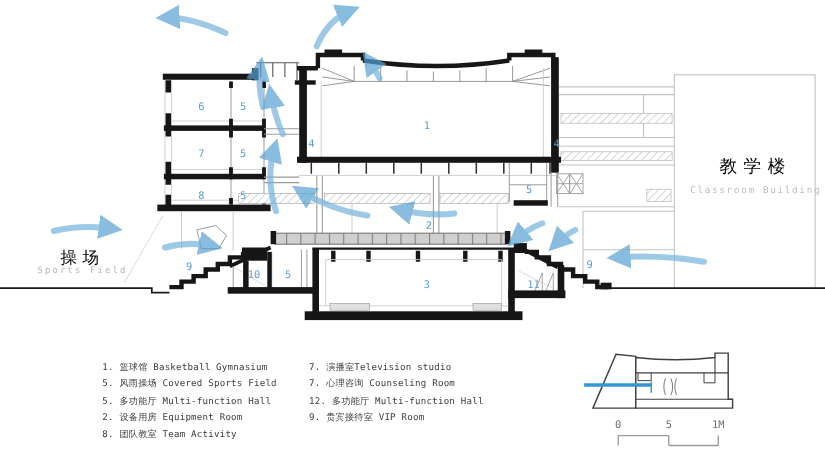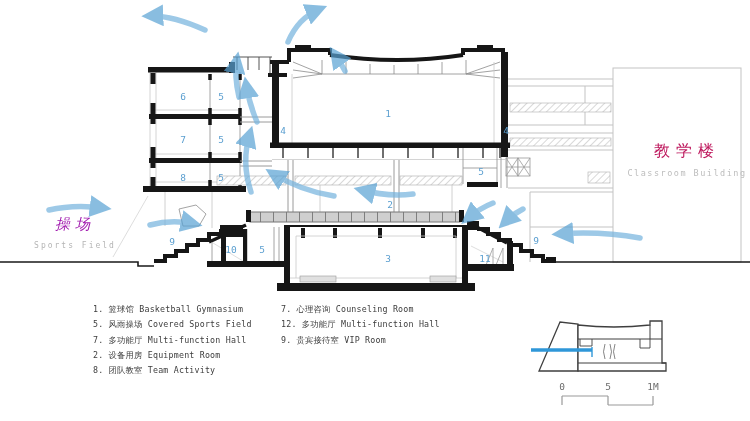--- a/index.html
+++ b/index.html
@@ -2,21 +2,21 @@
 <html><head>
 <meta charset="utf-8">
 <style>
   html,body{margin:0;padding:0;background:#fff;}
   .stage{position:relative;width:750px;height:421px;background:#ffffff;overflow:hidden;
          font-family:"DejaVu Sans Mono", monospace;}
   .stage svg{position:absolute;left:0;top:0;}
   .abs{position:absolute;white-space:nowrap;}
   .ctr{text-align:center;}
   .zh-big{font-family:"DejaVu Sans","Liberation Sans",sans-serif;}
-  .legend-col{position:absolute;font-size:8.3px;color:#3c3c3c;line-height:15.3px;letter-spacing:0.2px;}
+  .legend-col{position:absolute;font-size:8.3px;color:#3c3c3c;line-height:15.3px;letter-spacing:0.2px;margin-top:24px;}
   .scale-num{font-size:9.5px;color:#6b6b6b;}
   text{font-family:"DejaVu Sans Mono",monospace;}
 </style>
 </head>
 <body>
 
 <div class="stage">
 
 <svg width="750" height="421" viewBox="0 0 750 421">
   <defs>
@@ -167,33 +167,34 @@
     <path d="M578,339 H650 M650,339 V325 M662,339 H650 M578,363 H666" fill="none" stroke-width="1"></path>
     <path d="M580,339 V346 H592 V339 M650,339 V348 H640 V339" fill="none" stroke-width="0.9"></path>
     <path d="M605,344 q-3,8 0,15 M610,344 q3,8 0,15 M615,344 q-3,8 0,15" stroke="#666" stroke-width="0.8" fill="none"></path>
     <path d="M531,350 H592" stroke="#2f97d8" stroke-width="3.4" fill="none"></path>
     <path d="M592,347 V357" stroke="#2f97d8" stroke-width="1.4" fill="none"></path>
   </g>
 
   <path d="M562,396 V405 M562,396 H608 M608,396 V405 M608,405 H653 M653,396 V405" stroke="#9a9a9a" stroke-width="1.2" fill="none"></path>
 </svg>
 
-<div class="abs ctr zh-big" style="left:30px;top:215px;width:90px;font-size:15px;color:#a21caf;letter-spacing:5px;font-style:italic;">操场</div>
+<div class="abs ctr zh-big" style="left:30px;top:225px;width:90px;font-size:15px;color:#000000;letter-spacing:5px;">操场</div>
 <div class="abs ctr" style="left:15px;top:241px;width:120px;font-size:8px;color:#b5b5b5;letter-spacing:2px;">Sports Field</div>
-<div class="abs ctr zh-big" style="left:632px;top:141px;width:110px;font-size:16px;color:#be185d;letter-spacing:6px;">教学楼</div>
+<div class="abs ctr zh-big" style="left:632px;top:141px;width:110px;font-size:16px;color:#000000;letter-spacing:6px;">教学楼</div>
 <div class="abs ctr" style="left:612px;top:168px;width:150px;font-size:8.5px;color:#bdbdbd;letter-spacing:1.5px;">Classroom Building</div>
 
 <div class="legend-col" style="left:93px;top:302px;">
   <div>1. 篮球馆 Basketball Gymnasium</div>
   <div>5. 风雨操场 Covered Sports Field</div>
-  <div>7. 多功能厅 Multi-function Hall</div>
+  <div>5. 多功能厅 Multi-function Hall</div>
   <div>2. 设备用房 Equipment Room</div>
   <div>8. 团队教室 Team Activity</div>
 </div>
 <div class="legend-col" style="left:281px;top:302px;">
+  <div>7. 演播室Television studio</div>
   <div>7. 心理咨询 Counseling Room</div>
   <div>12. 多功能厅 Multi-function Hall</div>
   <div>9. 贵宾接待室 VIP Room</div>
 </div>
 
 <div class="abs ctr scale-num" style="left:556px;top:381px;width:12px;">0</div>
 <div class="abs ctr scale-num" style="left:602px;top:381px;width:12px;">5</div>
 <div class="abs ctr scale-num" style="left:636px;top:381px;width:34px;">1M</div>
 
 </div>

